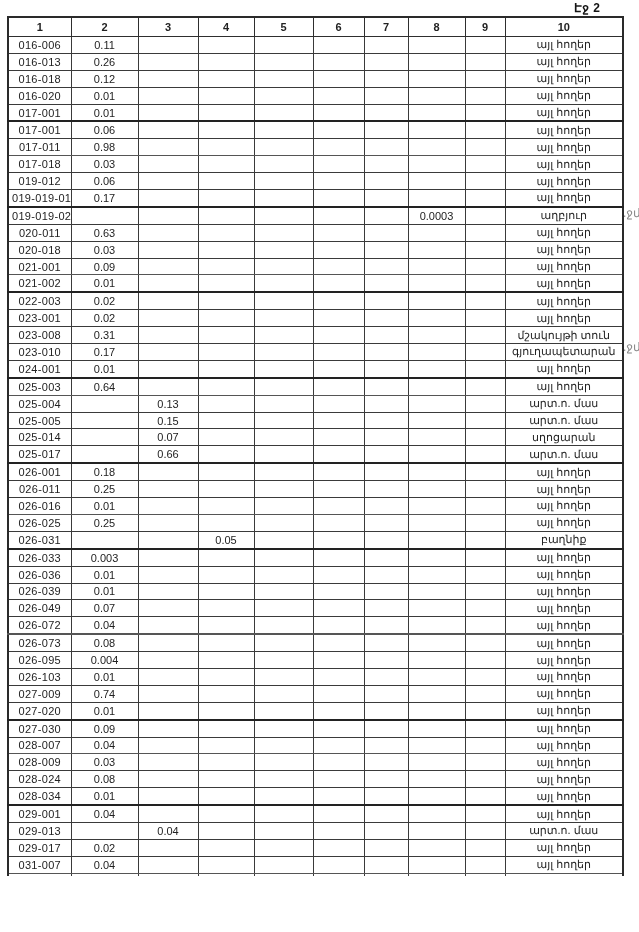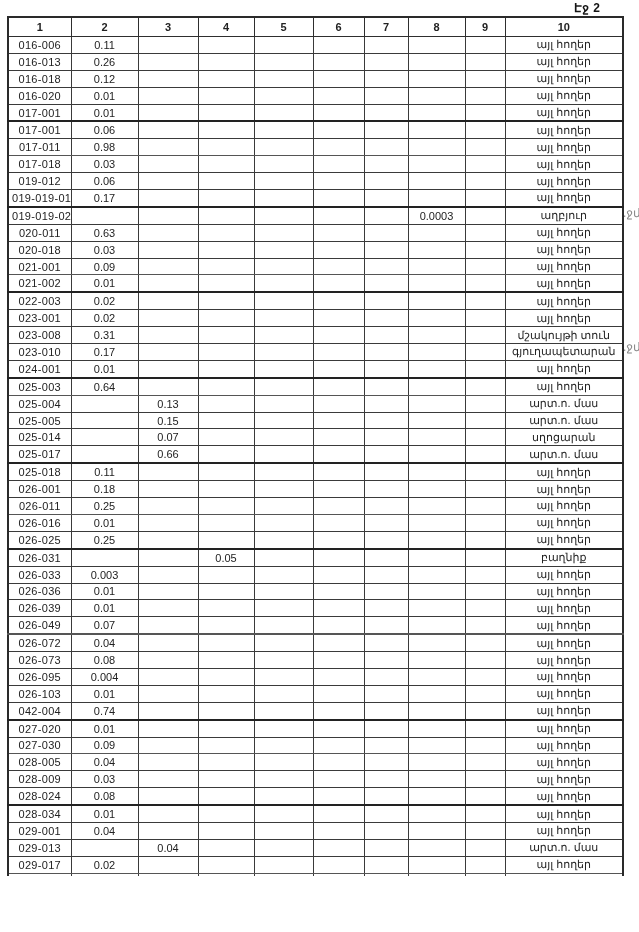--- a/index.html
+++ b/index.html
@@ -376,32 +376,20 @@
           <td class="c3">0.66</td>
           <td class="c4"></td>
           <td class="c5"></td>
           <td class="c6"></td>
           <td class="c7"></td>
           <td class="c8"></td>
           <td class="c9"></td>
           <td class="c10">արտ.ո. մաս</td>
         </tr>
         <tr>
-          <td class="c1">025-018</td>
-          <td class="c2">0.11</td>
-          <td class="c3"></td>
-          <td class="c4"></td>
-          <td class="c5"></td>
-          <td class="c6"></td>
-          <td class="c7"></td>
-          <td class="c8"></td>
-          <td class="c9"></td>
-          <td class="c10">այլ հողեր</td>
-        </tr>
-        <tr>
           <td class="c1">026-001</td>
           <td class="c2">0.18</td>
           <td class="c3"></td>
           <td class="c4"></td>
           <td class="c5"></td>
           <td class="c6"></td>
           <td class="c7"></td>
           <td class="c8"></td>
           <td class="c9"></td>
           <td class="c10">այլ հողեր</td>
@@ -544,21 +532,21 @@
           <td class="c3"></td>
           <td class="c4"></td>
           <td class="c5"></td>
           <td class="c6"></td>
           <td class="c7"></td>
           <td class="c8"></td>
           <td class="c9"></td>
           <td class="c10">այլ հողեր</td>
         </tr>
         <tr>
-          <td class="c1">042-004</td>
+          <td class="c1">027-009</td>
           <td class="c2">0.74</td>
           <td class="c3"></td>
           <td class="c4"></td>
           <td class="c5"></td>
           <td class="c6"></td>
           <td class="c7"></td>
           <td class="c8"></td>
           <td class="c9"></td>
           <td class="c10">այլ հողեր</td>
         </tr>
@@ -580,21 +568,21 @@
           <td class="c3"></td>
           <td class="c4"></td>
           <td class="c5"></td>
           <td class="c6"></td>
           <td class="c7"></td>
           <td class="c8"></td>
           <td class="c9"></td>
           <td class="c10">այլ հողեր</td>
         </tr>
         <tr>
-          <td class="c1">028-005</td>
+          <td class="c1">028-007</td>
           <td class="c2">0.04</td>
           <td class="c3"></td>
           <td class="c4"></td>
           <td class="c5"></td>
           <td class="c6"></td>
           <td class="c7"></td>
           <td class="c8"></td>
           <td class="c9"></td>
           <td class="c10">այլ հողեր</td>
         </tr>

